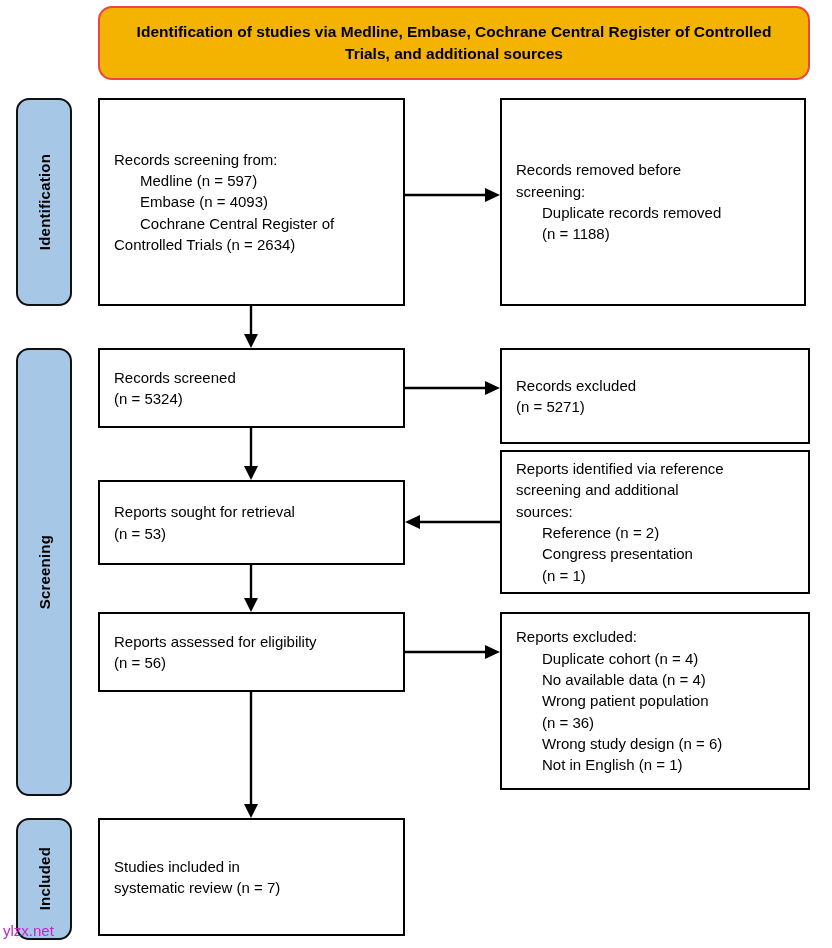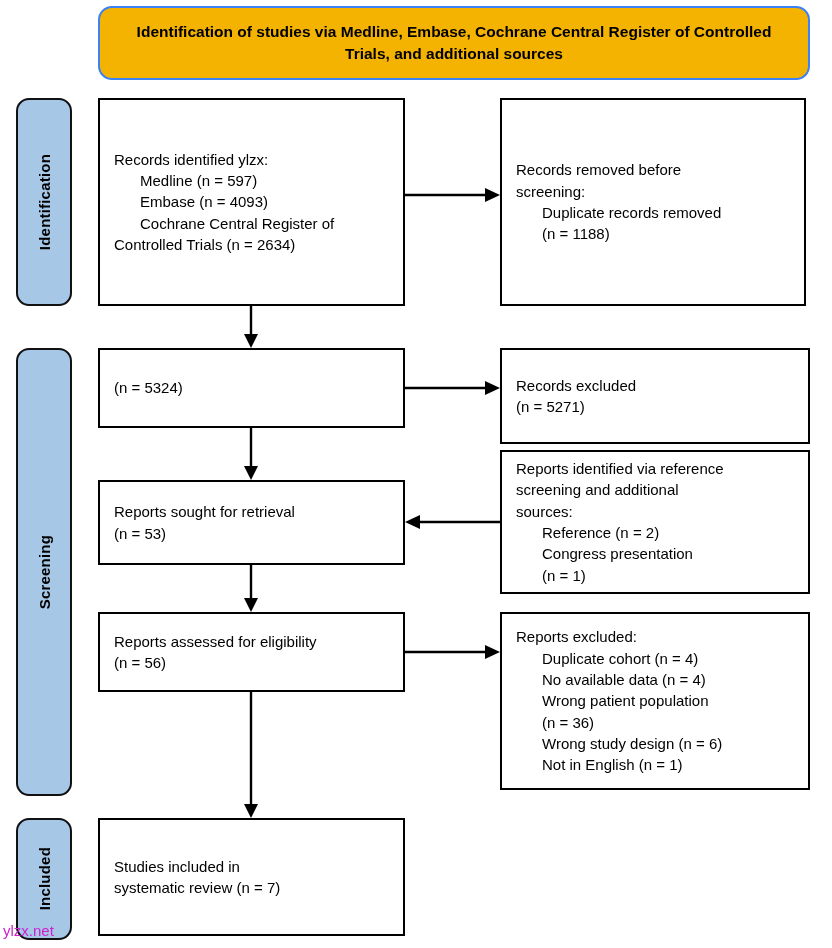--- a/index.html
+++ b/index.html
@@ -17,21 +17,21 @@
   }
 
   
   .banner {
     position: absolute;
     left: 98px;
     top: 6px;
     width: 712px;
     height: 74px;
     background: #F5B301;
-    border: 2px solid #3b82f6;
+    border: 2px solid #ef4444;
     border-radius: 14px;
     box-sizing: border-box;
     display: flex;
     align-items: center;
     justify-content: center;
     text-align: center;
     font-weight: bold;
     font-size: 15.5px;
     line-height: 1.45;
     color: #000000;
@@ -127,39 +127,40 @@
   </div>
   <div class="stage" id="stage-screening">
     <span>Screening</span>
   </div>
   <div class="stage" id="stage-included">
     <span>Included</span>
   </div>
 
   <div class="box" id="box-identified">
     <div class="txt">
-      <span class="noind">Records identified ylzx:</span>
+      <span class="noind">Records screening from:</span>
       <span class="ind">Medline (n = 597)</span>
       <span class="ind">Embase (n = 4093)</span>
       <span class="ind">Cochrane Central Register of</span>
       <span class="noind">Controlled Trials (n = 2634)</span>
     </div>
   </div>
 
   <div class="box" id="box-removed">
     <div class="txt">
       <span class="noind">Records removed before</span>
       <span class="noind">screening:</span>
       <span class="ind">Duplicate records removed</span>
       <span class="ind">(n = 1188)</span>
     </div>
   </div>
 
   <div class="box" id="box-screened">
     <div class="txt">
+      <span class="noind">Records screened</span>
       <span class="noind">(n = 5324)</span>
     </div>
   </div>
 
   <div class="box" id="box-excluded-recs">
     <div class="txt">
       <span class="noind">Records excluded</span>
       <span class="noind">(n = 5271)</span>
     </div>
   </div>

